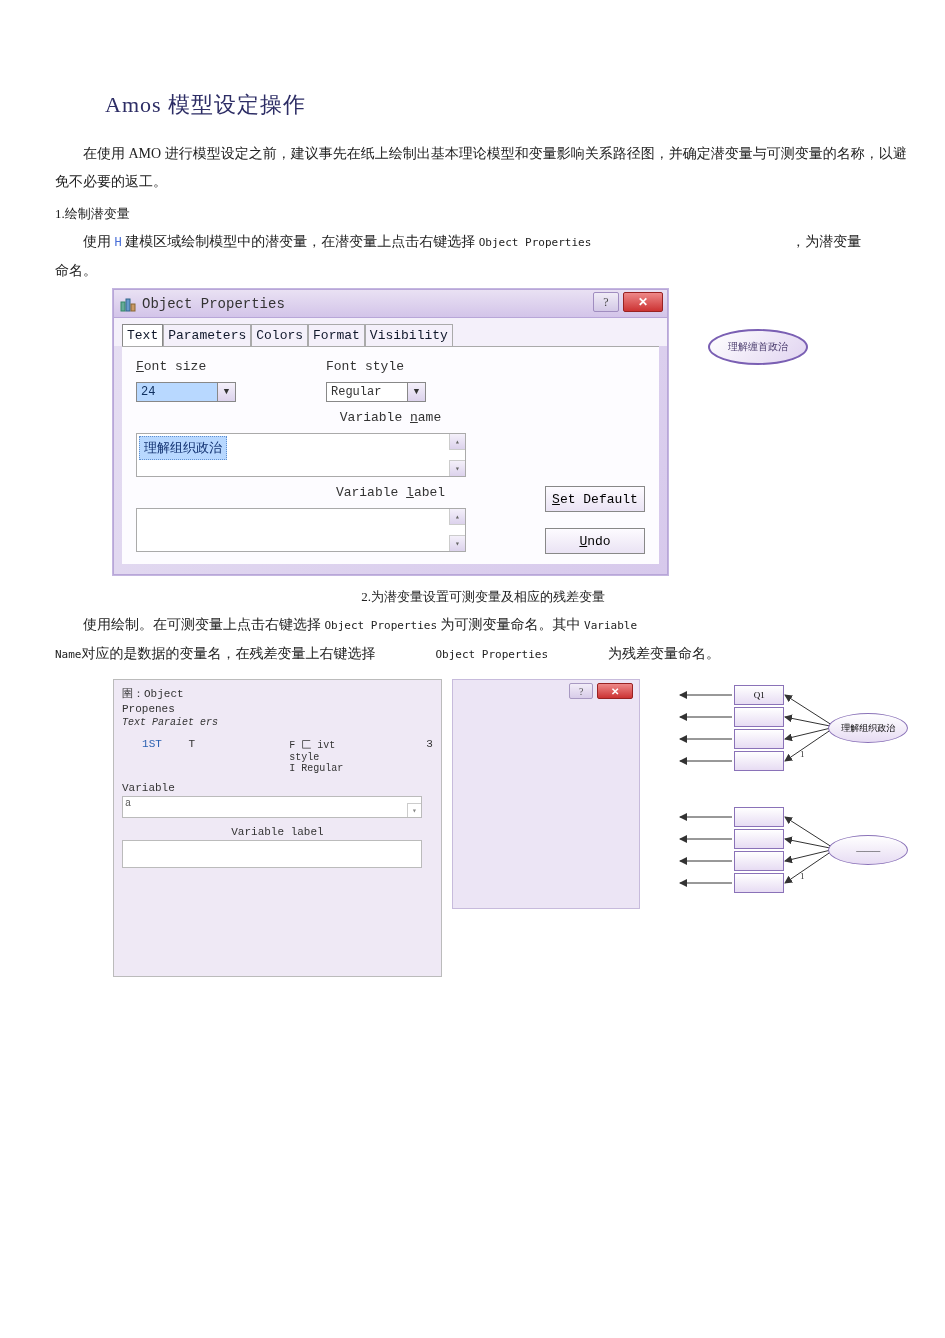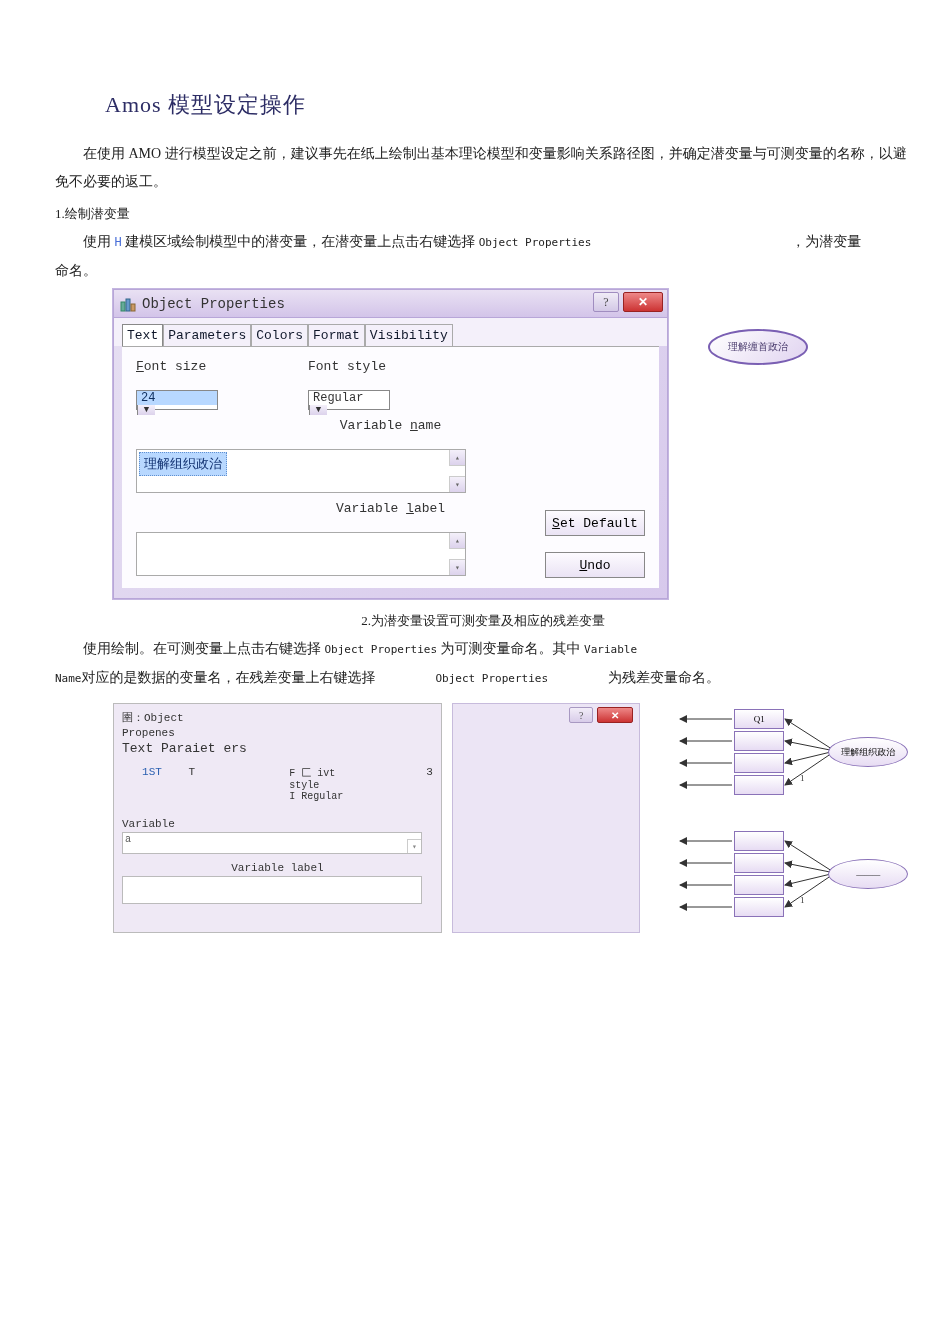--- a/index.html
+++ b/index.html
@@ -203,21 +203,21 @@
       gap: 10px;
     }
     .dialog2 {
       width: 340px;
       border: 1px solid #bbb;
       background: #efe9f5;
       padding: 6px 8px;
       font-family: "Courier New", monospace;
       font-size: 11px;
       color:#333;
-      height: 230px;
+      height: 298px;
       position:relative;
     }
     .dialog2 .d2line { margin-bottom:2px; }
     .dialog2 .blue { color:#2a5fb0;text-align:center; }
     .d2-input {
       border:1px solid #bbb; background:#fff; width: 300px; height: 28px;
       margin-top:2px;
     }
     .d2-input.small { height: 22px; position:relative;}
     .d2-input .sc { position:absolute;right:0;bottom:0;width:14px;height:14px;
@@ -257,21 +257,21 @@
     .ellipse-node {
       position:absolute;
       width: 80px; height: 30px;
       border: 1px solid #8a72b8; border-radius:50%;
       background: linear-gradient(to bottom,#fff,#e7dcf3);
       font-size:9px; font-family:"SimSun",serif;
       display:flex;align-items:center;justify-content:center;
     }
     svg.links { position:absolute; inset:0; }
     .mt8 { margin-top: 8px; text-align: center; }
-    .mt4 { margin-top: 16px; flex-direction: column; }
+    .mt4 { margin-top: 8px; }
   </style>
 </head>
 <body>
 
 <div class="page">
   <div class="title">Amos 模型设定操作</div>
 
   <div class="para">在使用 AMO 进行模型设定之前，建议事先在纸上绘制出基本理论模型和变量影响关系路径图，并确定潜变量与可测变量的名称，以避免不必要的返工。</div>
 
   <div class="section-num">1.绘制潜变量</div>
@@ -356,21 +356,21 @@
     <span>使用绘制。在可测变量上点击右键选择 </span><span class="inline-small">Object Properties</span><span> 为可测变量命名。其中 </span><span class="inline-small">Variable</span>
   </div>
   <div class="para-noindent">
     <span class="inline-small">Name</span><span>对应的是数据的变量名，在残差变量上右键选择</span><span style="display:inline-block;width:60px;"></span><span class="inline-small">Object Properties</span><span style="display:inline-block;width:60px;"></span><span>为残差变量命名。</span>
   </div>
 
   <div class="fig2" style="padding-left:58px;">
     <div class="dialog2">
       <div class="d2line">圉：Object</div>
       <div class="d2line">Propenes</div>
-      <div class="d2line" style="font-size:13px;">Text Paraiet ers</div>
+      <div class="d2line" style="font-size:10px;font-style:italic;">Text Paraiet ers</div>
       <div style="display:flex;justify-content:space-between;align-items:flex-start;margin-top:10px;">
         <div style="width:140px;">
           <div class="blue" style="display:inline-block;width:60px;">1ST</div>
           <span>T</span>
         </div>
         <div style="width:110px;font-size:10px;">
           <div>F 匚 ivt</div>
           <div>style</div>
           <div>I Regular</div>
         </div>

